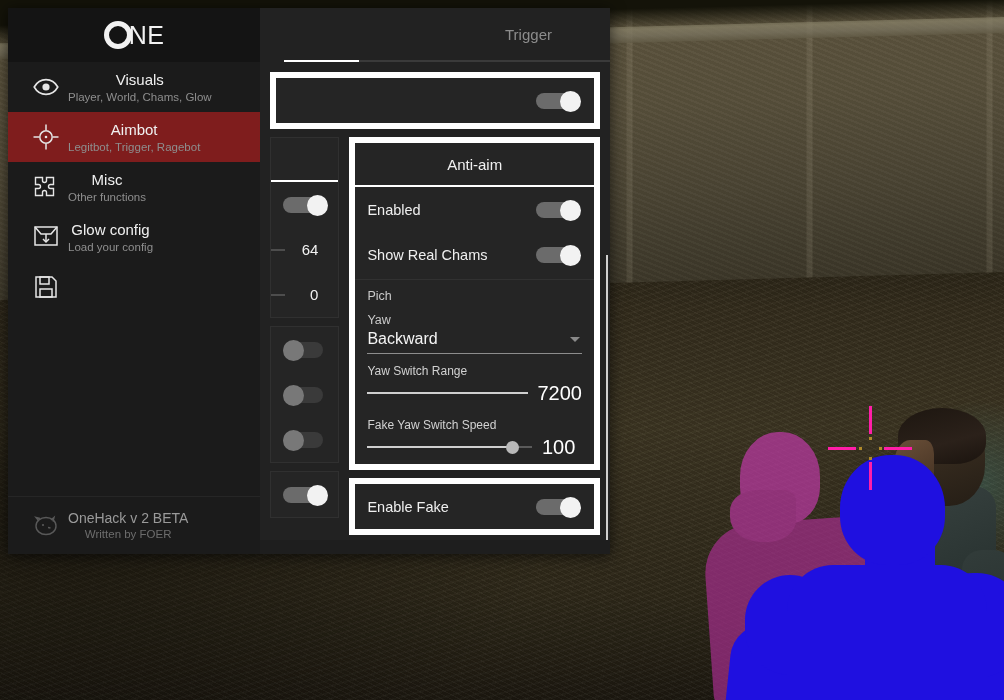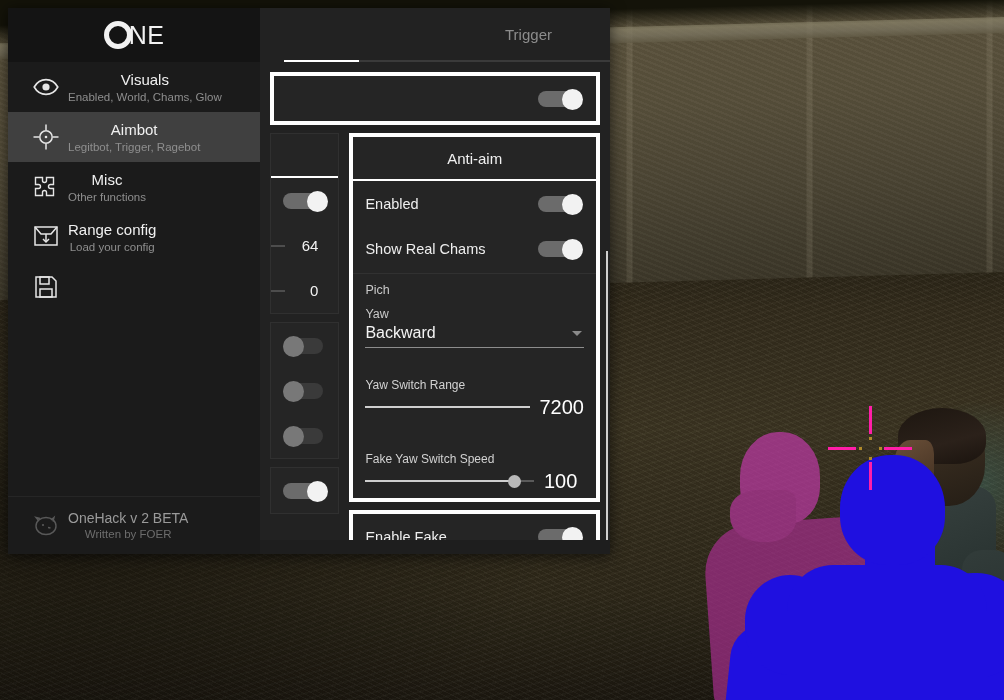--- a/index.html
+++ b/index.html
@@ -183,21 +183,21 @@
   }
   .brand-text {
     font-size: 25px; color: #f2f2f2; letter-spacing: .5px;
     font-weight: 400; margin-left: -3px;
   }
   .nav { flex: 1; padding-top: 0; }
   .nav-item {
     height: 50px; display: flex; align-items: center; padding: 0 0 0 16px;
     cursor: pointer;
   }
-  .nav-item.selected { background: #404040; }
+  .nav-item.selected { background: #7f1d1d; }
   .nav-icon {
     width: 44px; flex: 0 0 44px; display: flex;
     align-items: center; justify-content: center; color: #e6e6e6;
   }
   .nav-text { display: flex; flex-direction: column; justify-content: center; }
   .nav-title { font-size: 15px; color: #f0f0f0; line-height: 18px; }
   .nav-sub   { font-size: 11.5px; color: #8e8e8e; line-height: 14px; margin-top: 1px; }
 
   .footer {
     height: 58px; border-top: 1px solid #262626;
@@ -228,21 +228,21 @@
     background: #3a3a3a;
   }
   .tab-underline {
     position: absolute; left: 0; bottom: 0; width: 75px; height: 2px;
     background: #ffffff;
   }
 
   .panes { position: relative; height: 492px; padding: 10px 10px 0 10px; }
 
   .card {
-    background: #252525; border: 4px solid #ffffff; margin-bottom: 8px;
+    background: #252525; border: 6px solid #ffffff; margin-bottom: 8px;
   }
   .card-title {
     height: 44px; line-height: 44px; text-align: center;
     font-size: 15px; color: #f0f0f0; border-bottom: 2px solid #ffffff;
   }
   .row {
     height: 45px; display: flex; align-items: center;
     padding: 0 12px; justify-content: space-between;
   }
   .row-label { font-size: 14.5px; color: #efefef; }
@@ -272,21 +272,21 @@
     border-bottom: 1px solid #8d8d8d; padding-bottom: 3px;
   }
   .dd-value { font-size: 16px; color: #f4f4f4; line-height: 22px; }
   .dd-caret {
     width: 0; height: 0; border-left: 5px solid transparent;
     border-right: 5px solid transparent; border-top: 5px solid #8a8a8a;
     margin-right: 2px;
   }
 
   
-  .slider-block { padding: 6px 12px 4px 12px; margin-top: 20px; }
+  .slider-block { padding: 6px 12px 4px 12px; }
   .sl-label { font-size: 12px; color: #d2d2d2; line-height: 18px; }
   .sl-row { display: flex; align-items: center; gap: 10px; height: 26px; }
   .sl-track-wrap { flex: 1; position: relative; height: 20px; }
   .sl-track {
     position: absolute; left: 0; top: 9px; width: 100%; height: 2px;
     background: #5a5a5a;
   }
   .sl-fill {
     position: absolute; left: 0; top: 9px; height: 2px; background: #cfcfcf;
   }
@@ -399,21 +399,21 @@
 
         <div class="nav-item">
           <span class="nav-icon">
             <svg width="26" height="18" viewBox="0 0 26 18" fill="none" stroke="#e6e6e6" stroke-width="1.6">
               <path d="M1.2 9C4 4 8.5 1.6 13 1.6S22 4 24.8 9c-2.8 5-7.3 7.4-11.8 7.4S4 14 1.2 9z"></path>
               <circle cx="13" cy="9" r="3.6" fill="#e6e6e6" stroke="none"></circle>
             </svg>
           </span>
           <span class="nav-text">
             <span class="nav-title">Visuals</span>
-            <span class="nav-sub">Enabled, World, Chams, Glow</span>
+            <span class="nav-sub">Player, World, Chams, Glow</span>
           </span>
         </div>
 
         <div class="nav-item selected">
           <span class="nav-icon">
             <svg width="26" height="26" viewBox="0 0 26 26" fill="none" stroke="#e6e6e6" stroke-width="1.5">
               <circle cx="13" cy="13" r="6.2"></circle>
               <line x1="13" y1="0.5" x2="13" y2="6"></line>
               <line x1="13" y1="20" x2="13" y2="25.5"></line>
               <line x1="0.5" y1="13" x2="6" y2="13"></line>
@@ -442,21 +442,21 @@
         <div class="nav-item">
           <span class="nav-icon">
             <svg width="26" height="24" viewBox="0 0 26 24" fill="none" stroke="#e6e6e6" stroke-width="1.5">
               <path d="M2 2h22v18H2z"></path>
               <path d="M2 2l6 7h10l6-7"></path>
               <line x1="13" y1="9" x2="13" y2="17"></line>
               <path d="M10 14l3 3 3-3"></path>
             </svg>
           </span>
           <span class="nav-text">
-            <span class="nav-title">Range config</span>
+            <span class="nav-title">Glow config</span>
             <span class="nav-sub">Load your config</span>
           </span>
         </div>
 
         <div class="nav-item">
           <span class="nav-icon">
             <svg width="24" height="24" viewBox="0 0 24 24" fill="none" stroke="#e6e6e6" stroke-width="1.5">
               <path d="M2 2h16l4 4v16H2z"></path>
               <rect x="6" y="2" width="9" height="7"></rect>
               <rect x="6" y="14" width="12" height="8"></rect>

